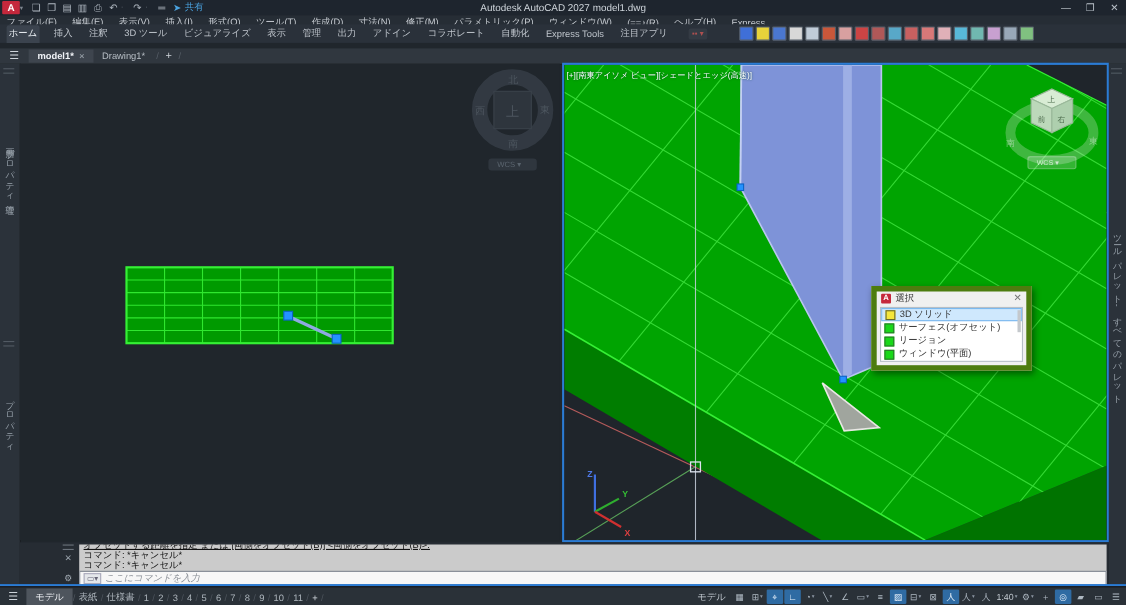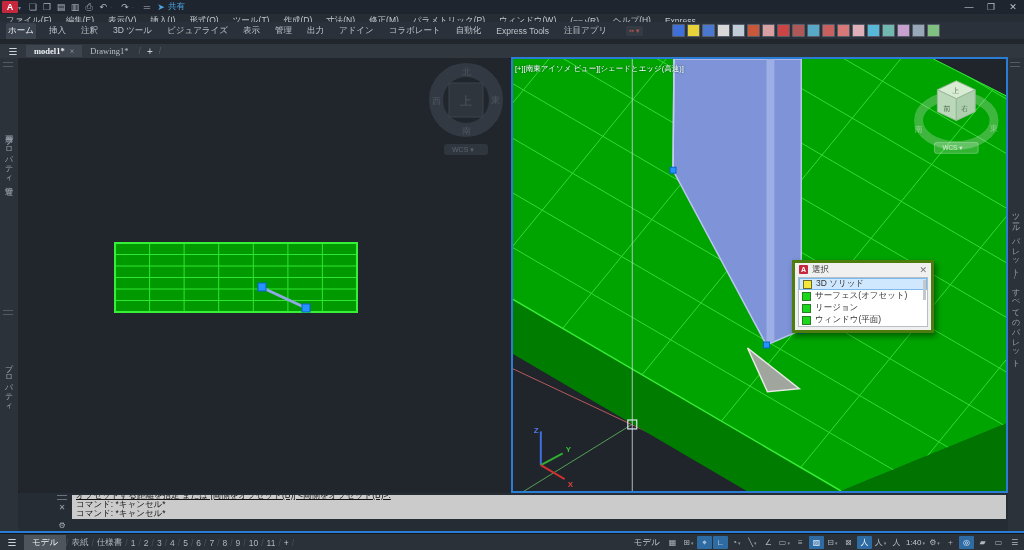--- a/index.html
+++ b/index.html
@@ -32,39 +32,39 @@
   .addon:nth-child(5){background:#c0ccd8}.addon:nth-child(6){background:#c9573a}
   .addon:nth-child(7){background:#d8a0a0}.addon:nth-child(8){background:#cc4444}
   .addon:nth-child(9){background:#b05858}.addon:nth-child(10){background:#58a8c8}
   .addon:nth-child(11){background:#c86060}.addon:nth-child(12){background:#d87878}
   .addon:nth-child(13){background:#e0b0b8}.addon:nth-child(14){background:#58b8d8}
   .addon:nth-child(15){background:#70b8b0}.addon:nth-child(16){background:#c8a0d0}
   .addon:nth-child(17){background:#98a8b8}.addon:nth-child(18){background:#80c080}
   
   #filetabs{top:44px;height:14px;background:#30373f;font-size:8.5px;border-bottom:1px solid #191d22;}
   #ft-menu{width:26px;text-align:center;color:#cdd3d9;font-size:10px;}
-  .ftab{padding:1px 8px;color:#b8bfc6;display:flex;gap:5px;align-items:center;font-family:Liberation Serif, serif;}
+  .ftab{padding:1px 8px;color:#b8bfc6;display:flex;gap:5px;align-items:center;}
   .ftab.active{background:#3e454e;color:#f0f3f7;font-weight:bold;}
   .ftab .x{color:#8f979f;font-size:8px;}
   .ft-slash{color:#565e67;margin:0 2px;}
   #ft-add{color:#cdd3d9;font-size:10px;margin:0 4px;}
   
   .dock{position:absolute;top:58px;bottom:19px;width:18px;background:#2b323a;}
   #dock-left{left:0;border-right:1px solid #191d22;}
   #dock-right{right:0;width:16px;border-left:1px solid #191d22;}
   .vtab{position:absolute;left:2px;writing-mode:vertical-rl;font-size:8px;color:#98a2ab;letter-spacing:1px;white-space:nowrap;}
   .dock-grip{position:absolute;left:3px;width:10px;height:3px;border-top:1px solid #525a63;border-bottom:1px solid #525a63;}
   
   #vp-left{position:absolute;left:18px;top:58px;width:491px;height:433px;background:#20262c;}
   #vp-right{position:absolute;left:511px;top:57px;width:497px;height:436px;border:2px solid #2b7cd4;box-sizing:border-box;background:#20262c;}
   #vp-label{position:absolute;left:515px;top:64px;font-size:7.5px;color:#ffffff;text-shadow:0 0 2px #043;text-align:right;}
   svg{display:block}
   
   #sel-dialog{position:absolute;left:792px;top:260px;width:136px;height:67px;background:#f0f0f0;
-      border:3px solid #4d7c0f;box-shadow:2px 3px 6px rgba(0,0,0,.45);font-size:8.5px;color:#333;}
+      border:5px solid #4d7c0f;box-shadow:2px 3px 6px rgba(0,0,0,.45);font-size:8.5px;color:#333;}
   #sel-title{height:13px;display:flex;align-items:center;gap:4px;padding:0 4px;}
   #sel-logo{width:9px;height:9px;background:#c5283c;color:#fff;font-size:7px;font-weight:bold;
       display:flex;align-items:center;justify-content:center;border-radius:1px;}
   #sel-close{margin-left:auto;color:#777;font-size:9px;}
   #sel-list{position:absolute;left:3px;right:3px;top:14px;bottom:3px;background:#fff;border:1px solid #b6bec6;overflow:hidden;}
   .sel-row{height:12px;display:flex;align-items:center;gap:4px;padding:0 3px;}
   .sel-row.selected{background:#cfe8fd;border:1px solid #7cb9ef;height:10px;}
   .swatch{width:7px;height:7px;border:1px solid #6a6a2a;}
   .swatch.green{background:#19d819;border-color:#2a7a2a;}
   .swatch.yellow{background:#f5e63c;}
@@ -113,20 +113,21 @@
     <span class="qat-ic">⎙</span>
     <span class="qat-ic">↶</span>
     <span class="qat-caret">·</span>
     <span class="qat-ic">↷</span>
     <span class="qat-caret">·</span>
     <span class="qat-ic">═</span>
     <span class="qat-ic" style="color:#4aa3e0">➤</span>
     <span id="share">
         <span>共有</span>
       </span>
+    <div id="win-title">Autodesk AutoCAD 2027    model1.dwg</div>
     <div id="win-controls">
       <span class="winbtn">—</span>
       <span class="winbtn">❐</span>
       <span class="winbtn">✕</span>
     </div>
   </div>
 
   <div class="bar" id="menubar">
     <span>ファイル(F)</span>
     <span>編集(E)</span>
@@ -355,20 +356,24 @@
     <div id="cmd-side">
       <div id="cmd-grip"></div>
       <span id="cmd-close">✕</span>
       <span id="cmd-wrench">⚙</span>
     </div>
     <div id="cmd-history">
       <div>オフセットする距離を指定 または [両側をオフセット(B)] &lt;両側をオフセット(B)&gt;:</div>
       <div>コマンド: *キャンセル*</div>
       <div>コマンド: *キャンセル*</div>
     </div>
+    <div id="cmd-input">
+      <span id="cmd-box-ic">▭▾</span>
+      <span id="cmd-placeholder">ここにコマンドを入力</span>
+    </div>
   </div>
   <div id="accent-line"></div>
 
   <div class="bar" id="statusbar">
     <span id="lt-menu">☰</span>
     <span class="ltab active">モデル</span>
     <span class="lt-slash">/</span>
     <span class="ltab">表紙</span>
     <span class="lt-slash">/</span>
     <span class="ltab">仕様書</span>

